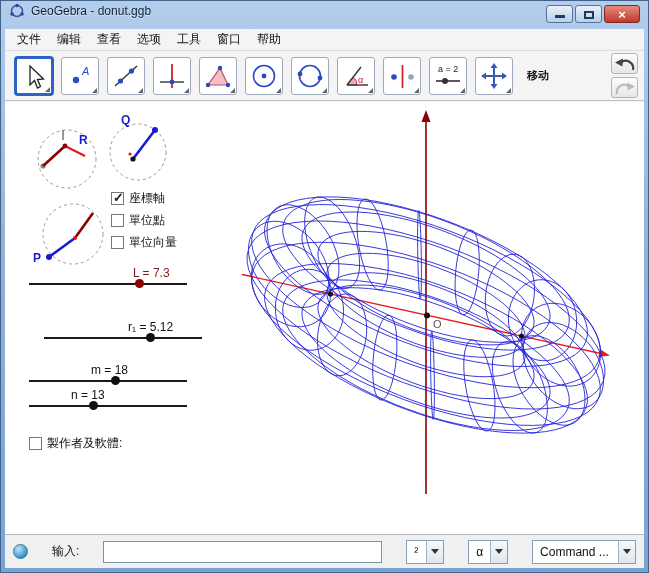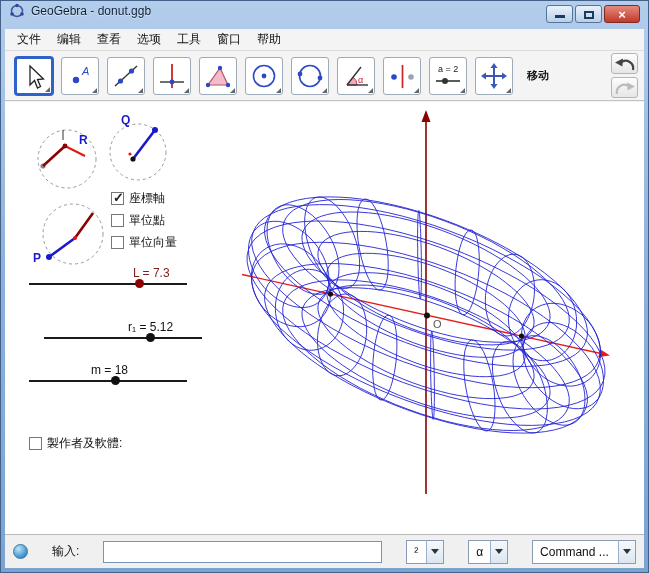--- a/index.html
+++ b/index.html
@@ -330,20 +330,25 @@
       <div class="gslider" style="left:39px;top:194px;margin-top:24px;">
         <span class="slabel" style="left:84px;">r₁ = 5.12</span>
         <div class="sline"></div>
         <div class="sknob" style="left:102px;"></div>
       </div>
       <div class="gslider" style="left:24px;top:261px;">
         <span class="slabel" style="left:62px;">m = 18</span>
         <div class="sline"></div>
         <div class="sknob" style="left:82px;"></div>
       </div>
+      <div class="gslider" style="left:24px;top:286px;">
+        <span class="slabel" style="left:42px;">n = 13</span>
+        <div class="sline"></div>
+        <div class="sknob" style="left:60px;"></div>
+      </div>
 
       <label class="gcheck" style="left:24px;top:333px;">
         <span class="box"></span>
         <span>製作者及軟體:</span>
       </label>
     </div>
 
     <div class="inputbar">
       <span class="input-icon"></span>
       <span class="input-label">输入:</span>

